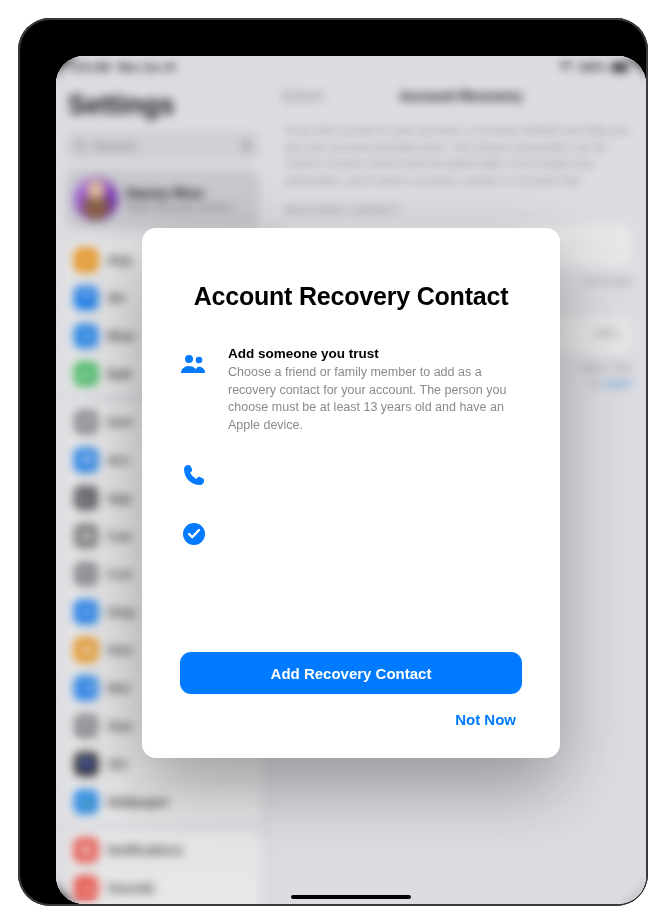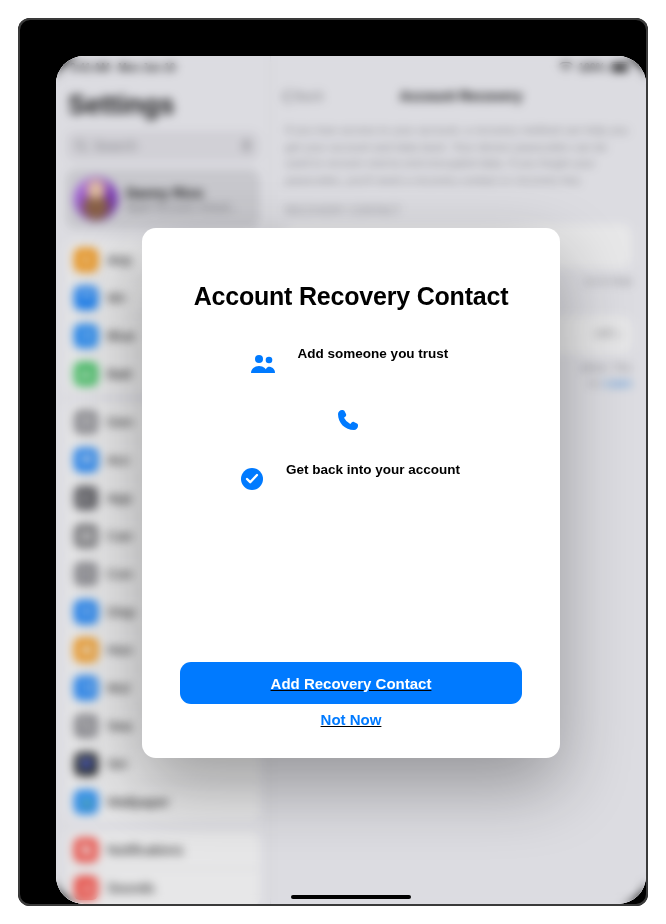--- a/index.html
+++ b/index.html
@@ -10,21 +10,21 @@
     background: #fff;
     font-family: -apple-system, "Helvetica Neue", Helvetica, Arial, sans-serif;
     position: relative;
     overflow: hidden;
   }
   
   .device-frame {
     position: absolute;
     top: 18px; left: 18px; width: 630px; height: 888px;
     background: #000;
-    border-radius: 12px;
+    border-radius: 32px;
     box-shadow: 0 0 0 2px #3a3a3a inset;
   }
   .screen {
     position: absolute;
     top: 38px; left: 38px; width: 590px; height: 848px;
     border-radius: 28px;
     background: #f2f2f7;
     overflow: hidden;
   }
   
@@ -173,54 +173,52 @@
   .modal-title {
     font-size: 25px; font-weight: 700;
     text-align: center;
     letter-spacing: -0.2px;
     color: #000;
   }
   .modal-body {
     margin-top: 34px;
     display: flex; flex-direction: column; gap: 24px;
     padding: 0 6px 0 0;
-    align-items: center;
   }
   .item {
     display: flex; gap: 18px; align-items: flex-start;
   }
   .item .ic {
     flex: 0 0 32px; width: 32px; height: 32px;
     color: #007aff;
     display:flex; align-items:center; justify-content:center;
     margin-top: 2px;
   }
   .item .txt .h {
     font-size: 13.5px; font-weight: 600; color: #000; line-height:1.35;
   }
   .item .txt .p {
     font-size: 12.5px; color: #8a8a8e; line-height: 1.4;
     margin-top: 1px;
   }
   .modal-actions {
     margin-top: auto;
-    display: flex; flex-direction: column; 
+    display: flex; flex-direction: column; gap: 10px;
     padding: 0 2px;
-    text-decoration: underline;
   }
   .btn-primary {
     background: #007aff; color:#fff;
     height: 42px; border: none; border-radius: 11px;
     font-size: 15px; font-weight: 600;
     cursor: pointer;
   }
   .btn-link {
     background: none; border: none; color:#007aff;
     font-size: 15px; font-weight: 600;
-    height: 30px; cursor:pointer;
+    height: 30px; cursor:pointer;text-align:right;
   }
   
   .home-indicator {
     position: absolute; bottom: 5px; left: 50%;
     transform: translateX(-50%);
     width: 120px; height: 4px;
     background: #000; border-radius: 3px;
     z-index: 50;
   }
   svg { display: block; }
@@ -503,38 +501,38 @@
                 <g fill="#007aff">
                   <circle cx="10" cy="11" r="4"></circle>
                   <circle cx="20" cy="12" r="3.3"></circle>
                   <path d="M2 25c0-4 3.5-7 8-7s8 3 8 7"></path>
                   <path d="M16 25c0-3.5 2-6.2 4-6.2s6 1.5 6 6.2"></path>
                 </g>
               </svg>
             </div>
             <div class="txt">
               <div class="h">Add someone you trust</div>
+              <div class="p">Choose a friend or family member to add as a recovery contact for your account. The person you choose must be at least 13 years old and have an Apple device.</div>
             </div>
           </div>
           <div class="item">
             <div class="ic">
               <svg width="30" height="30" viewBox="0 0 30 30">
                 <path d="M9 4c1 0 2 0 2.5 1l1.5 3c.4.8.2 1.8-.5 2.4l-1.5 1.3a14 14 0 006.3 6.3l1.3-1.5c.6-.7 1.6-.9 2.4-.5l3 1.5c1 .5 1 1.5 1 2.5 0 2-2 4-4 4C12 24 5 17 5 8c0-2 2-4 4-4z" fill="#007aff"></path>
               </svg>
             </div>
           </div>
           <div class="item">
             <div class="ic">
               <svg width="30" height="30" viewBox="0 0 30 30">
                 <circle cx="15" cy="15" r="11" fill="#007aff"></circle>
                 <path d="M10 15l3.2 3.2L20 11" stroke="#fff" stroke-width="2.4" fill="none" stroke-linecap="round" stroke-linejoin="round"></path>
               </svg>
             </div>
             <div class="txt">
-              <div class="h">Get back into your account</div>
             </div>
           </div>
         </div>
       <div class="modal-actions">
         <button class="btn-primary">Add Recovery Contact</button>
         <button class="btn-link">Not Now</button>
       </div>
     </div>
 
     <div class="home-indicator"></div>

